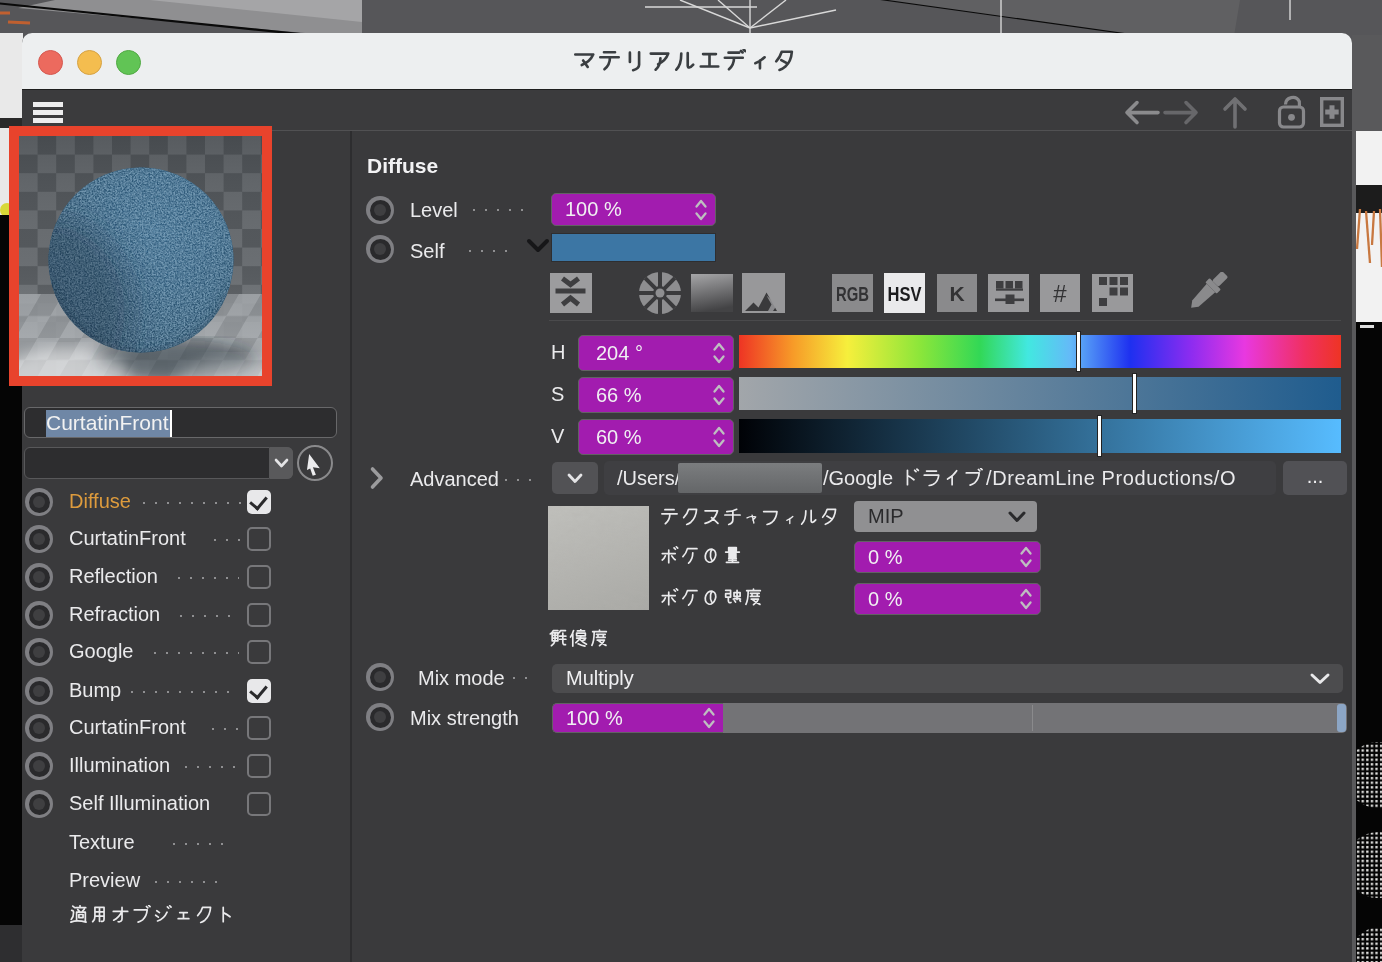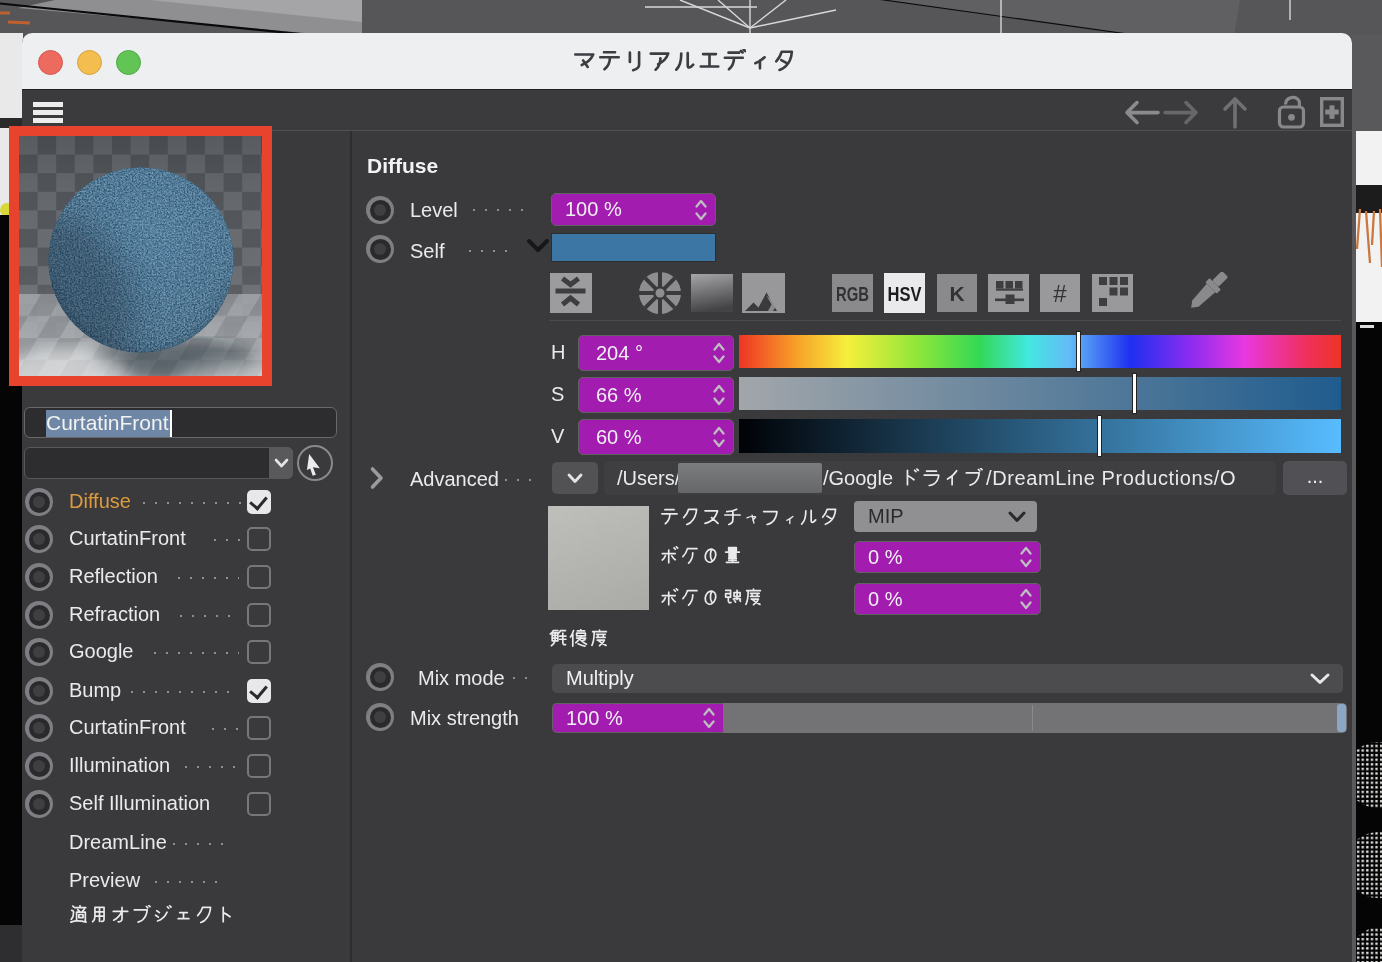--- a/index.html
+++ b/index.html
@@ -330,21 +330,21 @@
     <div class="chlabel">Illumination</div>
     <div class="dots" style="left:158px;width:60px"></div>
     <div class="cbox off"></div>
   </div>
 <div class="chanrow abs" style="top:789px">
     <div class="radio"></div>
     <div class="chlabel">Self Illumination</div>
     <div class="cbox off"></div>
   </div>
 <div class="chanrow abs" style="top:828px">
-    <div class="chlabel">DreamLine</div>
+    <div class="chlabel">Texture</div>
     <div class="dots" style="left:146px;width:55px"></div>
   </div>
 <div class="chanrow abs" style="top:866px">
     <div class="chlabel">Preview</div>
     <div class="dots" style="left:128px;width:72px"></div>
   </div>
 <div class="chanrow abs" style="top:902px">
     <div class="chlabel" style="color:#eaeaec">
   <svg class="jp" width="19" height="19" viewBox="0 0 100 100">
         <use href="#j_teki"></use>

